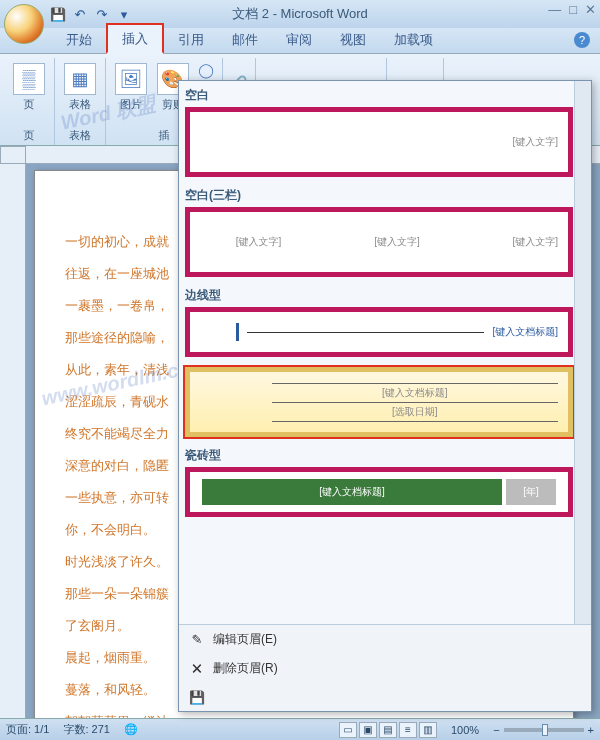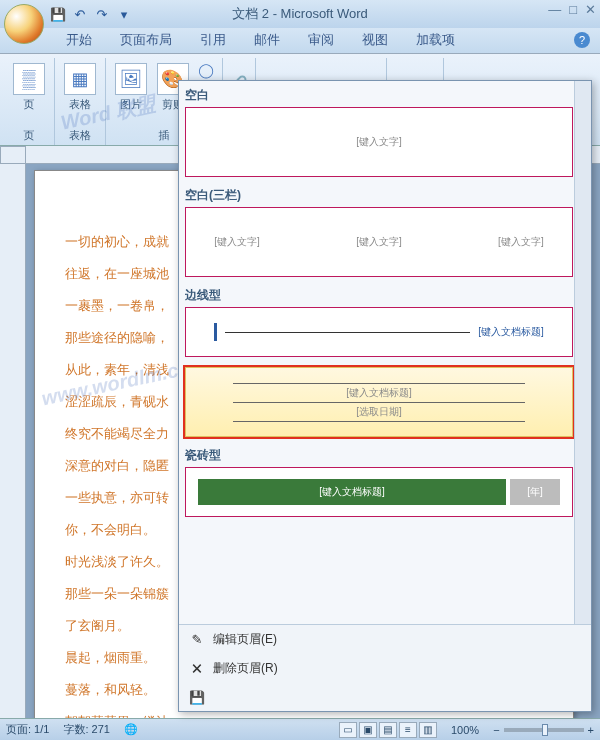--- a/index.html
+++ b/index.html
@@ -45,21 +45,21 @@
 .page { position: absolute; left: 34px; top: 24px; width: 540px; min-height: 540px; background: #fff; border: 1px solid #888; box-shadow: 2px 2px 6px rgba(0,0,0,0.3); padding: 60px 40px 20px 30px; }
 .page p { color: #d0762a; font-size: 13px; line-height: 22px; margin-bottom: 10px; }
 
 
 .gallery { position: absolute; left: 178px; top: 80px; width: 414px; height: 632px; background: #f4f7fb; border: 1px solid #7a94b0; box-shadow: 2px 2px 8px rgba(0,0,0,0.3); z-index: 20; display: flex; flex-direction: column; }
 .gallery-scroll { flex: 1; overflow: hidden; padding: 4px 18px 4px 6px; position: relative; }
 .gallery-scroll::after { content: ""; position: absolute; right: 0; top: 0; width: 16px; bottom: 0; background: #e0e8f2; border-left: 1px solid #bcd; }
 .gal-head { font-size: 13px; color: #333; padding: 4px 2px 6px; font-weight: bold; }
 .gal-item { margin: 2px 0 10px; }
 .gal-label { font-size: 12px; color: #3a5a7a; margin-bottom: 3px; font-weight: bold; }
-.gal-prev { background: #fff; border: 1px solid #be185d; padding: 10px; height: 70px; position: relative; display: flex; align-items: center; justify-content: center; }
+.gal-prev { background: #fff; border: 5px solid #be185d; padding: 10px; height: 70px; position: relative; display: flex; align-items: center; justify-content: flex-end; }
 .gal-prev.short { height: 50px; }
 .gal-prev .center-txt { font-size: 10px; color: #8a8a8a; }
 .gal-prev .three { display: flex; justify-content: space-between; width: 90%; }
 .gal-prev .three span { font-size: 10px; color: #8a8a8a; }
 .gal-item.sel { outline: 3px solid #e03020; outline-offset: -1px; }
 .gal-item.sel .gal-prev { background: linear-gradient(#fff8e0,#ffefb0); border-color: #e0c060; }
 .tile-prev { display: flex; gap: 4px; padding: 6px; }
 .tile-green { flex: 1; height: 26px; background: #3a7a3a; color: #fff; font-size: 10px; display: flex; align-items: center; justify-content: center; }
 .tile-grey { width: 50px; height: 26px; background: #bcbcbc; color: #fff; font-size: 10px; display: flex; align-items: center; justify-content: center; }
 
@@ -91,21 +91,21 @@
   <div class="title">文档 2 - Microsoft Word</div>
   <div class="winbtns">
     <span>—</span>
     <span>□</span>
     <span>✕</span>
   </div>
 </div>
 
 <div class="tabs">
   <div class="tab">开始</div>
-  <div class="tab">页面布局</div>
+  <div class="tab highlight">插入</div>
   <div class="tab">引用</div>
   <div class="tab">邮件</div>
   <div class="tab">审阅</div>
   <div class="tab">视图</div>
   <div class="tab">加载项</div>
   <div class="help-ico">?</div>
 </div>
 
 <div class="ribbon">
   <div class="group">

